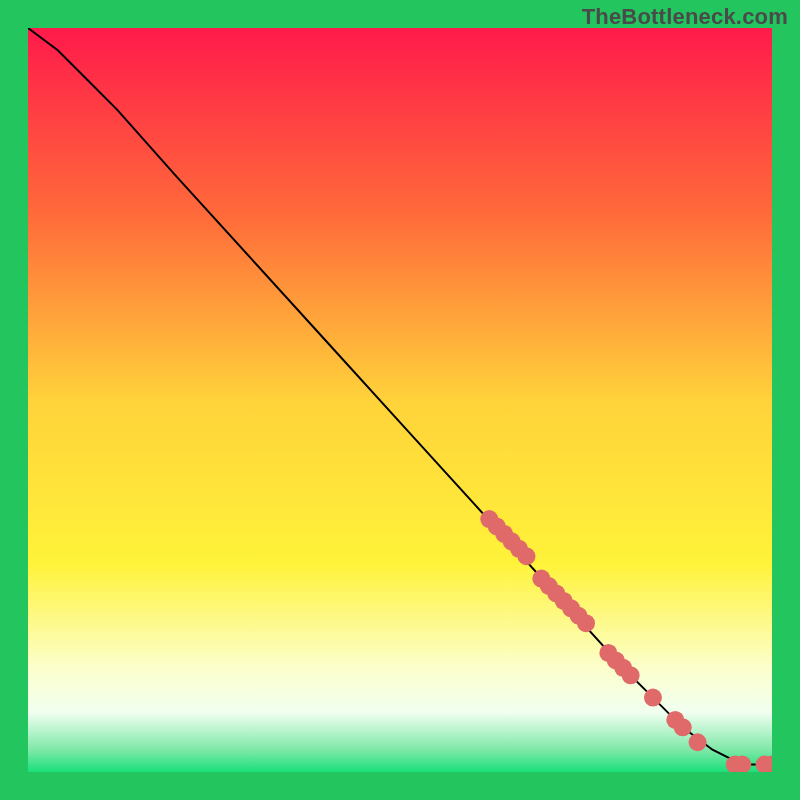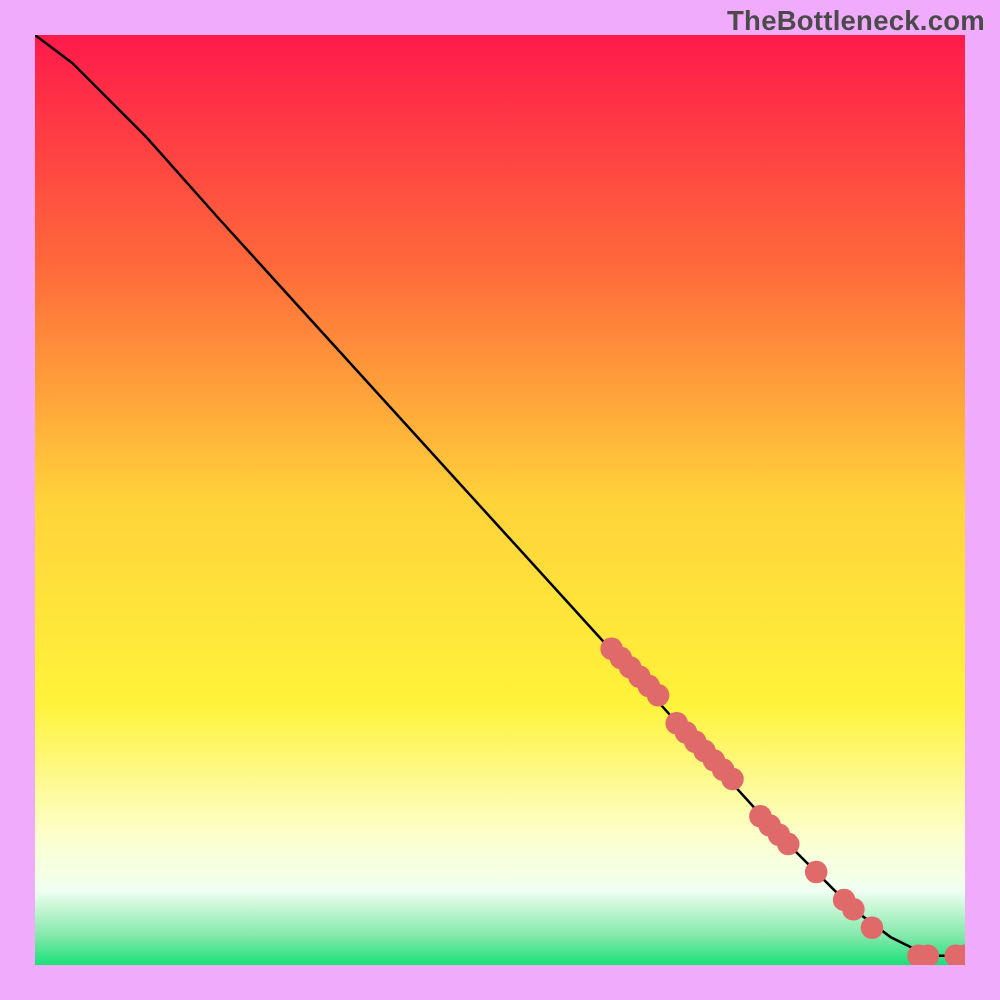--- a/index.html
+++ b/index.html
@@ -8,21 +8,21 @@
     width: 800px;
     height: 800px;
     background: #000;
     font-family: Arial, Helvetica, sans-serif;
     overflow: hidden;
   }
   .stage {
     position: relative;
     width: 800px;
     height: 800px;
-    background: #f0abfc;
+    background: #22c55e;
   }
   .watermark {
     position: absolute;
     top: 4px;
     right: 12px;
     color: #4a4a4a;
     font-size: 22px;
     font-weight: 600;
     letter-spacing: 0.2px;
     z-index: 10;

